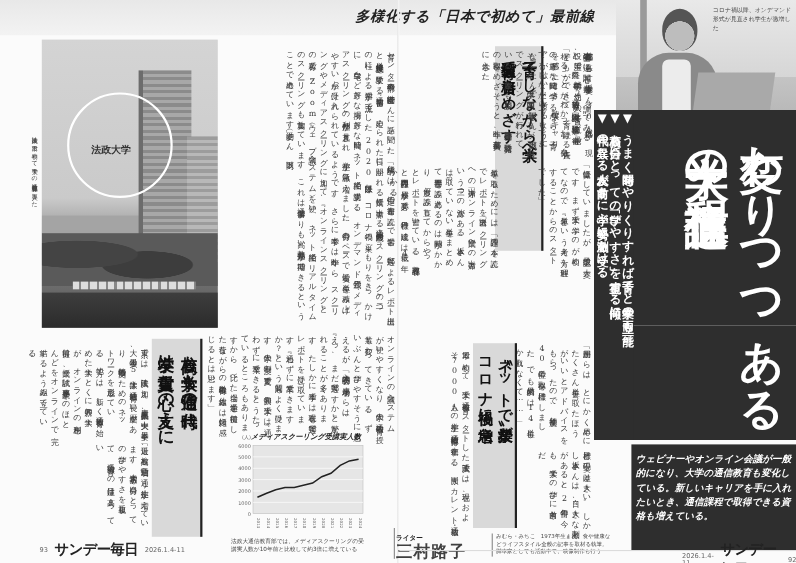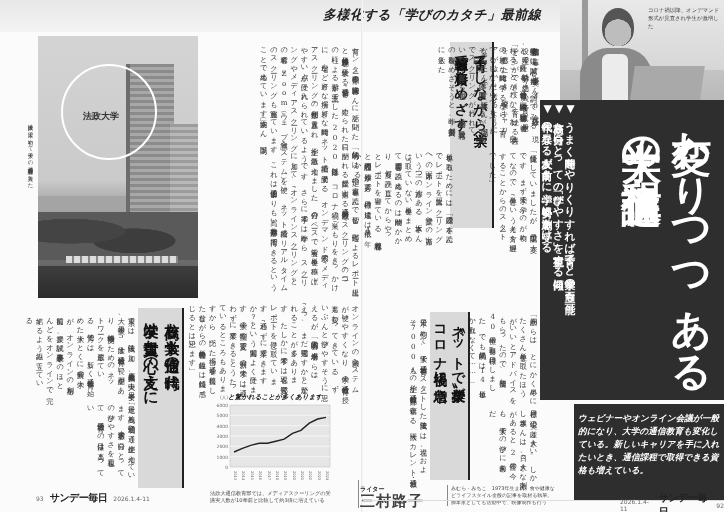--- a/index.html
+++ b/index.html
@@ -33,39 +33,39 @@
   .hl-main { position: absolute; left: 670px; top: 104px; height: 300px; font-size: 40px; font-weight: bold; color: #fff; line-height: 44px; letter-spacing: -1px; }
   .hl-sub { position: absolute; left: 620px; top: 112px; height: 290px; font-size: 40px; font-weight: bold; color: #fff; line-height: 44px; letter-spacing: -1px; }
   .deck-panel { position: absolute; left: 540px; top: 100px; width: 36px; height: 300px; background: #2e2e2e; }
   .deck { position: absolute; left: 541px; top: 102px; height: 296px; font-size: 10.6px; font-weight: bold; color: #fff; line-height: 11.5px; }
   .lead { position: absolute; left: 578px; top: 412px; width: 144px; font-size: 8.6px; line-height: 13px; color: #fff; font-weight: bold; letter-spacing: 0.1px; font-style: italic; }
   .lead-box { position: absolute; left: 574px; top: 404px; width: 150px; height: 96px; background: #2e2e2e; }
   .rule-bottom { position: absolute; left: 363px; top: 500px; width: 361px; height: 1px; background: #dcdcdc; }
 
   .footer-right { position: absolute; left: 620px; top: 491px; font-size: 6px; color: #666; display: flex; gap: 6px; align-items: center; }
   .footer-left { position: absolute; left: 36px; top: 491px; font-size: 6px; color: #666; display: flex; gap: 6px; align-items: center; }
-  .brand { font-weight: bold; font-size: 10px; color: #222; letter-spacing: -0.5px; }
+  .brand { font-weight: bold; font-size: 13px; color: #222; letter-spacing: -0.5px; }
 
   
   .subhead1-box { position: absolute; left: 450px; top: 42px; width: 44px; height: 186px; background: #d9d9d9; border-right: 2px solid #222; }
   .subhead1 { position: absolute; left: 452px; top: 46px; height: 182px; font-size: 13.5px; font-weight: bold; color: #111; line-height: 19px; }
   .subhead2-box { position: absolute; left: 138px; top: 308px; width: 46px; height: 180px; background: #d9d9d9; border-right: 2px solid #222; }
   .subhead2 { position: absolute; left: 140px; top: 312px; height: 176px; font-size: 15px; font-weight: bold; color: #111; line-height: 21px; }
   .subhead3-box { position: absolute; left: 430px; top: 312px; width: 40px; height: 168px; background: #d9d9d9; border-right: 2px solid #222; }
   .subhead3 { position: absolute; left: 432px; top: 316px; height: 162px; font-size: 13.5px; font-weight: bold; color: #111; line-height: 18px; }
 
   
   .photo { position: absolute; left: 38px; top: 36px; width: 160px; height: 262px; background: linear-gradient(180deg,#d4d4d4 0%,#cacaca 55%,#8f8f8f 70%,#6d6d6d 85%,#505050 100%); overflow: hidden; }
   .tower { position: absolute; left: 88px; top: 28px; width: 48px; height: 176px; background: repeating-linear-gradient(180deg,#8b8b8b 0 3px,#a8a8a8 3px 6px); border-left: 4px solid #6c6c6c; }
   .tower2 { position: absolute; left: 132px; top: 88px; width: 28px; height: 116px; background: repeating-linear-gradient(180deg,#9c9c9c 0 3px,#b8b8b8 3px 6px); }
   .lowbld { position: absolute; left: 0; top: 160px; width: 96px; height: 36px; background: #a4a4a4; }
   .trees { position: absolute; left: 0; top: 176px; width: 160px; height: 48px; background: radial-gradient(ellipse at 20% 40%,#444 0 30%,transparent 31%), radial-gradient(ellipse at 60% 60%,#3d3d3d 0 30%,transparent 31%), #5a5a5a; }
   .train { position: absolute; left: 28px; top: 220px; width: 112px; height: 7px; background: repeating-linear-gradient(90deg,#ddd 0 6px,#888 6px 8px); }
   .water { position: absolute; left: 0; top: 230px; width: 160px; height: 32px; background: linear-gradient(180deg,#3e3e3e,#2b2b2b); }
-  .inset { position: absolute; left: 23px; top: 28px; width: 96px; height: 96px; border-radius: 50%; border: 2px solid #fff; background: linear-gradient(180deg,#6d6d6d 0 28%, repeating-linear-gradient(180deg,#b6b6b6 0 2px,#c8c8c8 2px 4px) 28% 100%); overflow: hidden; }
+  .inset { position: absolute; left: 23px; top: 48px; width: 96px; height: 96px; border-radius: 50%; border: 2px solid #fff; background: linear-gradient(180deg,#6d6d6d 0 28%, repeating-linear-gradient(180deg,#b6b6b6 0 2px,#c8c8c8 2px 4px) 28% 100%); overflow: hidden; }
   .inset .sign { position: absolute; left: 20px; top: 44px; font-size: 9px; color: #333; font-weight: bold; font-family: "DejaVu Serif", serif; }
   .photo-caption { position: absolute; left: 28px; top: 120px; height: 180px; font-size: 5.4px; color: #444; letter-spacing: 0.4px; }
 
   
   .chart { position: absolute; left: 208px; top: 393px; width: 125px; height: 90px; }
   .chart-title { position: absolute; left: 20px; top: 0; font-size: 6.6px; font-weight: bold; font-style: italic; color: #222; }
   .chart-unit { position: absolute; left: 12px; top: 2px; font-size: 4.5px; color: #666; }
   .chart svg { position: absolute; left: 0; top: 6px; }
   .chart-caption { position: absolute; left: 210px; top: 490px; width: 124px; font-size: 5.2px; line-height: 7px; color: #444; }
 
@@ -74,21 +74,21 @@
   .byline-label { font-size: 6px; font-weight: bold; color: #222; }
   .byline-name { font-size: 15px; font-weight: bold; color: #404040; line-height: 15px; letter-spacing: 1px; }
   .byline-bio { position: absolute; left: 447px; top: 485px; width: 110px; font-size: 5px; line-height: 7px; color: #444; border-left: 1px solid #888; padding-left: 3px; }
   .byline-rule { position: absolute; left: 358px; top: 480px; width: 1px; height: 28px; background: #888; }
 </style>
 </head>
 <body>
 
 <div class="spread">
   <div class="topband"></div>
-  <div class="series-title">多様化する「学びのカタチ」最前線</div>
+  <div class="series-title">多様化する「日本で初めて」最前線</div>
   <div class="gutter"></div>
 
   <div class="hero">
     <div class="window"></div>
     <div class="frame"></div>
     <div class="torso"></div>
     <div class="shirt"></div>
     <div class="head"></div>
     <div class="laptop"></div>
   </div>
@@ -163,21 +163,21 @@
   <div class="subhead2 v">
     <div>高校も大学も通信の時代</div>
     <div>学友は貴重な心の支えに</div>
   </div>
   <div class="body-col v" style="left:36px; top:312px; height:80px; width:100px;">東京では、法政大に加え、慶應義塾大、中央大、日本女子大、日本大の5大学は通信教育に長い歴史があり、情報交換のためのネットワークを形成している。他方では、新しく通信教育を始めた大学、とくに新興の大学が、オンラインの利用を前提に、授業、試験、事務手続きのほとんどをオンラインで完結するよう組み立てている。</div>
   <div class="body-col v" style="left:36px; top:400px; height:78px; width:100px;">「最近、高校も通信制へ通う生徒が増えています。大学選択も自分にとっての学びやすさを重視して、通信教育への注目は高まってい</div>
   <div class="body-col v" style="left:190px; top:312px; height:80px; width:0px;"></div>
 
   <div class="chart">
     <div class="chart-unit">(人)</div>
-    <div class="chart-title">と驚かれることが多くあります</div>
+    <div class="chart-title">メディアスクーリング受講実人数</div>
     <svg width="125" height="86" viewBox="0 0 125 86">
       <rect x="22" y="6" width="100" height="62" fill="#e6e6e6" stroke="#bbb" stroke-width="0.5"></rect>
       <g stroke="#fff" stroke-width="0.6">
         <line x1="22" y1="16.3" x2="122" y2="16.3"></line>
         <line x1="22" y1="26.7" x2="122" y2="26.7"></line>
         <line x1="22" y1="37" x2="122" y2="37"></line>
         <line x1="22" y1="47.3" x2="122" y2="47.3"></line>
         <line x1="22" y1="57.7" x2="122" y2="57.7"></line>
       </g>
       <g font-size="4.5" fill="#666" text-anchor="end" font-family="DejaVu Sans, sans-serif">

